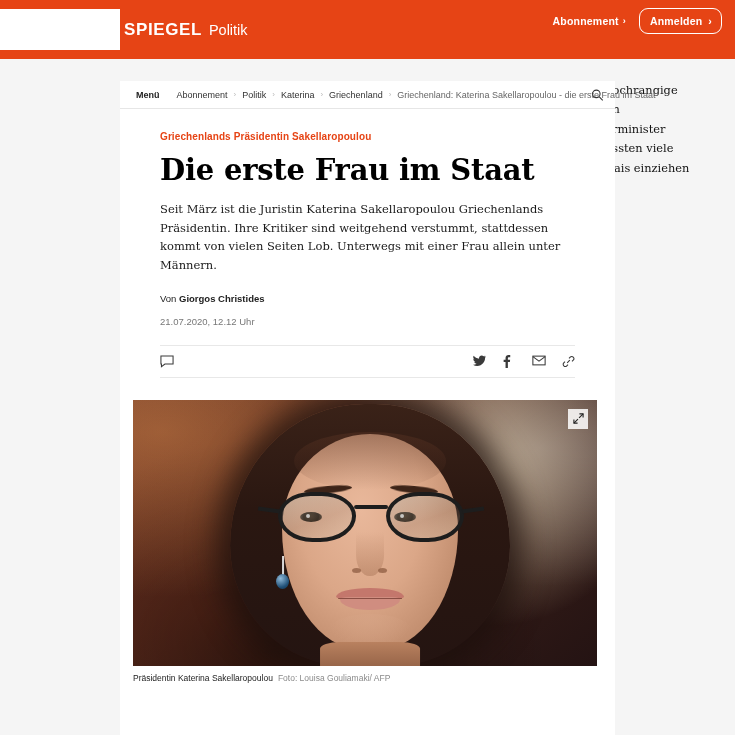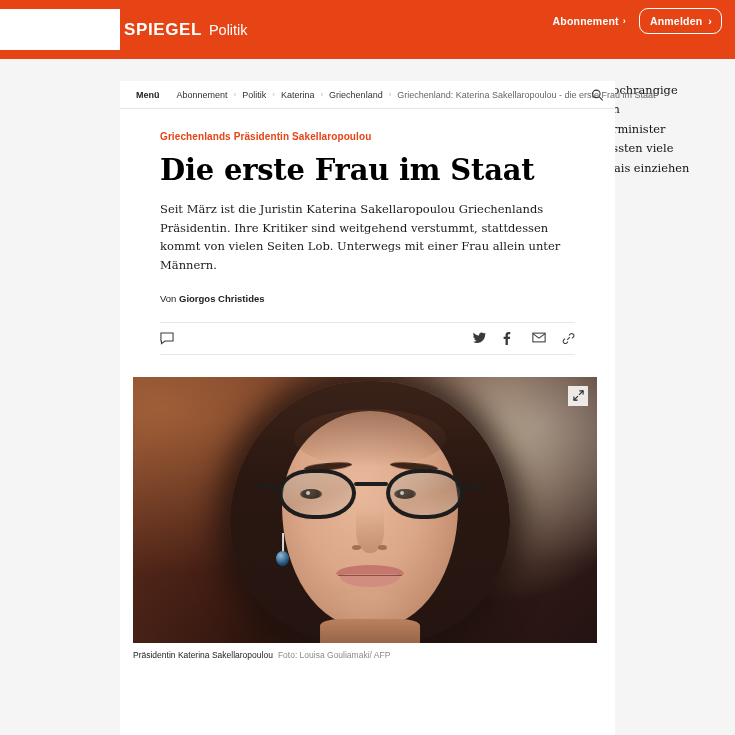--- a/index.html
+++ b/index.html
@@ -448,20 +448,21 @@
 
     <div class="article">
       <div class="art-inner">
         <div class="kicker">Griechenlands Präsidentin Sakellaropoulou</div>
         <h1 class="headline">Die erste Frau im Staat</h1>
         <p class="intro">Seit März ist die Juristin Katerina Sakellaropoulou Griechenlands Präsidentin. Ihre Kritiker sind weitgehend verstummt, stattdessen kommt von vielen Seiten Lob. Unterwegs mit einer Frau allein unter Männern.</p>
         <div class="byline">
           <span>Von</span>
           <b>Giorgos Christides</b>
         </div>
+        <div class="timestamp">21.07.2020, 12.12 Uhr</div>
       </div>
 
       <div class="share-row">
         <span class="ico">
           <svg width="14" height="13" viewBox="0 0 16 15" fill="none" stroke="#3a3a3a" stroke-width="1.2">
             <path d="M1 1.2h14v9.2H5.6L1.6 13.4V10.4H1z"></path>
           </svg>
         </span>
         <span class="share-right">
           <span class="ico">

